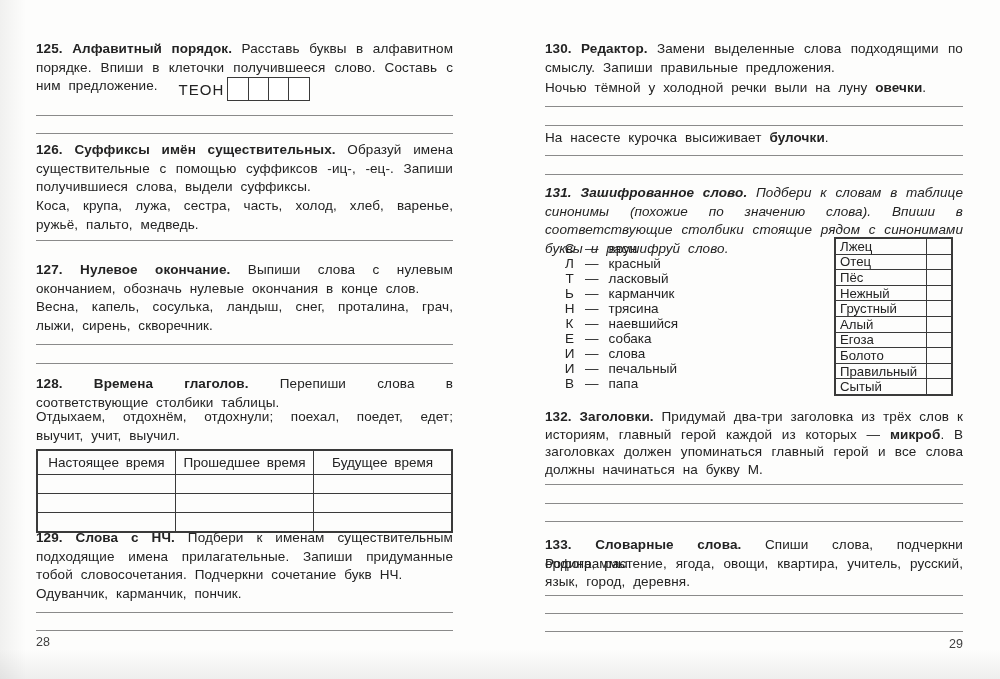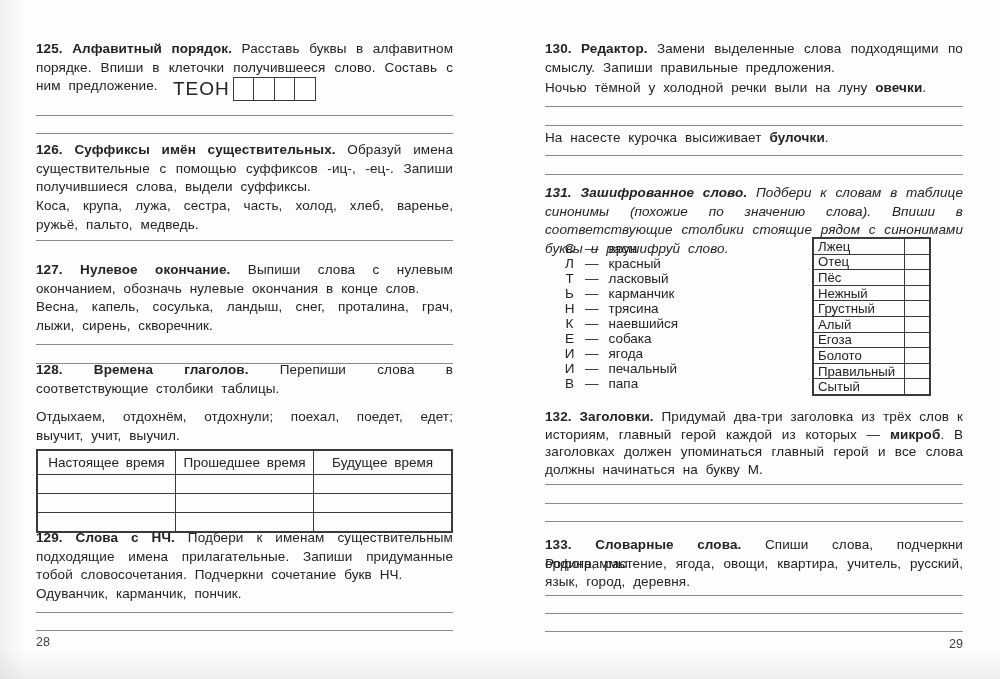--- a/index.html
+++ b/index.html
@@ -27,21 +27,21 @@
   }
   .blk{position:absolute;margin:0;}
   .txt{
     font-size:13.5px;line-height:18.5px;
     text-align:justify;word-spacing:4px;letter-spacing:0.1px;
   }
   .ttl{font-weight:bold;}
   .wl{position:absolute;height:0;border-top:1.5px solid #8a8a8a;}
   
   .boxrow{display:flex;justify-content:center;align-items:center;}
-  .boxrow .lbl{font-size:19px;letter-spacing:1px;margin-right:3px;}
+  .boxrow .lbl{font-size:15px;letter-spacing:1px;margin-right:3px;}
   .cells{display:flex;}
   .cell{width:20px;height:22px;border:1.6px solid #3a3a3a;background:#fff;}
   .cell + .cell{margin-left:-1.6px;}
   
   table.tense{border-collapse:collapse;width:417px;table-layout:fixed;}
   table.tense th,table.tense td{
     border:1.5px solid #3a3a3a;font-weight:normal;
     font-size:13.5px;text-align:center;word-spacing:3px;
   }
   table.tense th{height:21px;}
@@ -87,21 +87,21 @@
 
     <p class="blk txt" style="left:36px;top:141px;width:417px;"><span class="ttl">126. Суффиксы имён существительных.</span> <span>Образуй имена существительные с помощью суффиксов -иц-, -ец-. Запиши получившиеся слова, выдели суффиксы.</span></p>
     <p class="blk txt" style="left:36px;top:197px;width:417px;">Коса, крупа, лужа, сестра, часть, холод, хлеб, варенье, ружьё, пальто, медведь.</p>
     <div class="wl" style="left:36px;top:240px;width:417px;"></div>
 
     <p class="blk txt" style="left:36px;top:261px;width:417px;"><span class="ttl">127. Нулевое окончание.</span> <span>Выпиши слова с нулевым окончанием, обозначь нулевые окончания в конце слов.</span></p>
     <p class="blk txt" style="left:36px;top:298px;width:417px;">Весна, капель, сосулька, ландыш, снег, проталина, грач, лыжи, сирень, скворечник.</p>
     <div class="wl" style="left:36px;top:344px;width:417px;"></div>
     <div class="wl" style="left:36px;top:363px;width:417px;"></div>
 
-    <p class="blk txt" style="left:36px;top:361px;width:417px;"><span class="ttl">128. Времена глаголов.</span> <span>Перепиши слова в соответствующие столбики таблицы.</span></p>
+    <p class="blk txt" style="left:36px;top:375px;width:417px;"><span class="ttl">128. Времена глаголов.</span> <span>Перепиши слова в соответствующие столбики таблицы.</span></p>
     <p class="blk txt" style="left:36px;top:408px;width:417px;">Отдыхаем, отдохнём, отдохнули; поехал, поедет, едет; выучит, учит, выучил.</p>
 
     <table class="tense blk" style="left:36px;top:449px;">
       <tbody>
           <tr>
         <th>Настоящее время</th>
         <th>Прошедшее время</th>
         <th>Будущее время</th>
       </tr>
       <tr>
@@ -176,35 +176,35 @@
           <span>наевшийся</span>
         </div>
       <div class="keyrow">
           <span class="kletter">Е</span>
           <span class="kdash">—</span>
           <span>собака</span>
         </div>
       <div class="keyrow">
           <span class="kletter">И</span>
           <span class="kdash">—</span>
-          <span>ягода</span>
+          <span>слова</span>
         </div>
       <div class="keyrow">
           <span class="kletter">И</span>
           <span class="kdash">—</span>
           <span>печальный</span>
         </div>
       <div class="keyrow">
           <span class="kletter">В</span>
           <span class="kdash">—</span>
           <span>папа</span>
         </div>
     </div>
 
-    <table class="cipher blk" style="left:812px;top:237px;padding-left:40px;">
+    <table class="cipher blk" style="left:834px;top:237px;padding-left:40px;">
       <tbody>
           <tr>
             <td>Лжец</td>
             <td class="ansc"></td>
           </tr>
       <tr>
             <td>Отец</td>
             <td class="ansc"></td>
           </tr>
       <tr>

